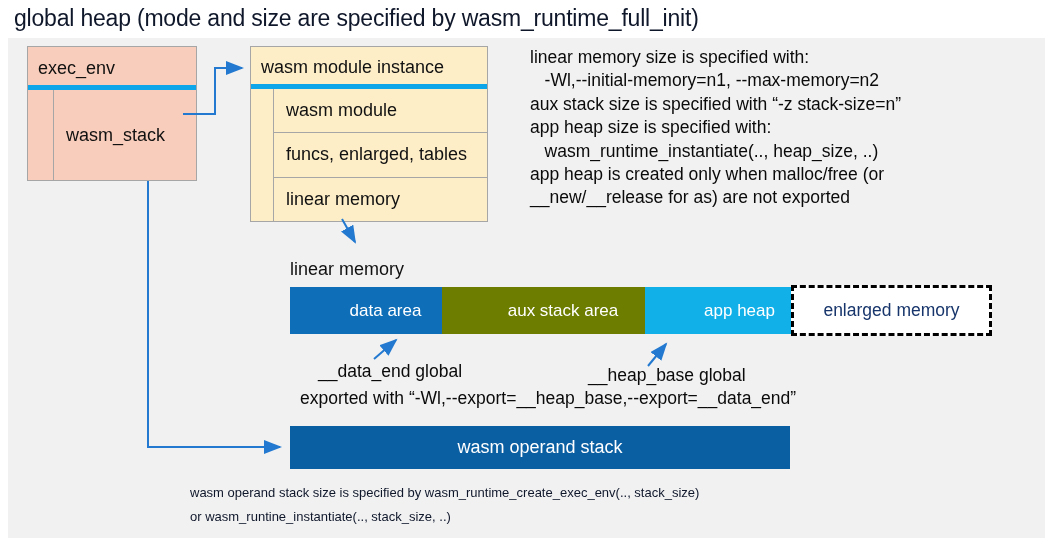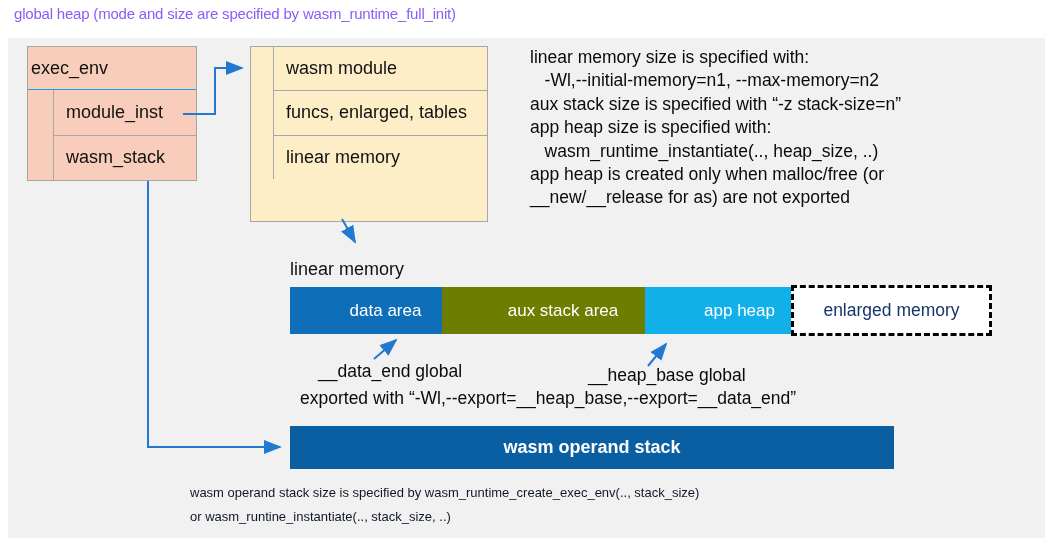--- a/index.html
+++ b/index.html
@@ -2,30 +2,30 @@
 <html><head>
 <meta charset="utf-8">
 <style>
   html,body{margin:0;padding:0;background:#ffffff;}
   .stage{
     position:relative;width:1054px;height:547px;overflow:hidden;
     font-family:"Liberation Sans","DejaVu Sans",sans-serif;color:#111;
     background:#ffffff;
   }
   .title{
-    position:absolute;left:14px;top:5px;font-size:15px;color:#8b5cf6;
+    position:absolute;left:14px;top:5px;font-size:23px;color:#0f172a;
     letter-spacing:-0.2px;
   }
   .panel{
     position:absolute;left:8px;top:38px;width:1037px;height:500px;
     background:#f1f1f2;
   }
   
   .box{position:absolute;border:1px solid #a6a6a6;box-sizing:border-box;font-size:18px;}
-  .box .hdr{padding-left:3px;border-bottom:1px solid #0ea5e9;box-sizing:border-box;}
+  .box .hdr{padding-left:10px;border-bottom:5px solid #0ea5e9;box-sizing:border-box;}
   .box .body{display:flex;}
   .box .gutter{border-right:1px solid #a6a6a6;box-sizing:border-box;}
   .box .rows{flex:1;display:flex;flex-direction:column;}
   .box .row{flex:1;padding-left:12px;display:flex;align-items:center;box-sizing:border-box;}
   .box .row + .row{border-top:1px solid #a6a6a6;}
 
   .execenv{left:27px;top:46px;width:170px;height:135px;background:#f9cdbb;}
   .execenv .hdr{height:43px;line-height:42px;}
   .execenv .body{height:90px;}
   .execenv .gutter{width:26px;}
@@ -58,24 +58,23 @@
   }
 
   
   .ann{position:absolute;font-size:17.5px;color:#0a0a0a;white-space:nowrap;}
   .ann-dataend{left:318px;top:361px;}
   .ann-heapbase{left:588px;top:365px;}
   .ann-exported{left:300px;top:388px;}
 
   
   .opstack{
-    position:absolute;left:290px;top:426px;width:604px;height:43px;
+    position:absolute;left:290px;top:426px;width:500px;height:43px;
     background:#0a5ea2;color:#fff;display:flex;align-items:center;justify-content:center;
     font-size:18px;
-    font-weight:bold;
   }
   .footer{
     position:absolute;left:190px;top:481px;font-size:13px;line-height:23.5px;
     white-space:pre-wrap;color:#0f172a;
   }
 
   .arrows{position:absolute;left:0;top:0;pointer-events:none;}
 </style>
 </head>
 <body>
@@ -84,27 +83,27 @@
 
   <div class="title">global heap (mode and size are specified by wasm_runtime_full_init)</div>
 
   <div class="panel"></div>
 
   <div class="box execenv">
     <div class="hdr">exec_env</div>
     <div class="body">
       <div class="gutter"></div>
       <div class="rows">
-        <div class="row">module_inst</div>
         <div class="row">wasm_stack</div>
       </div>
     </div>
   </div>
 
   <div class="box inst">
+    <div class="hdr">wasm module instance</div>
     <div class="body">
       <div class="gutter"></div>
       <div class="rows">
         <div class="row">wasm module</div>
         <div class="row">funcs, enlarged, tables</div>
         <div class="row">linear memory</div>
       </div>
     </div>
   </div>
 

